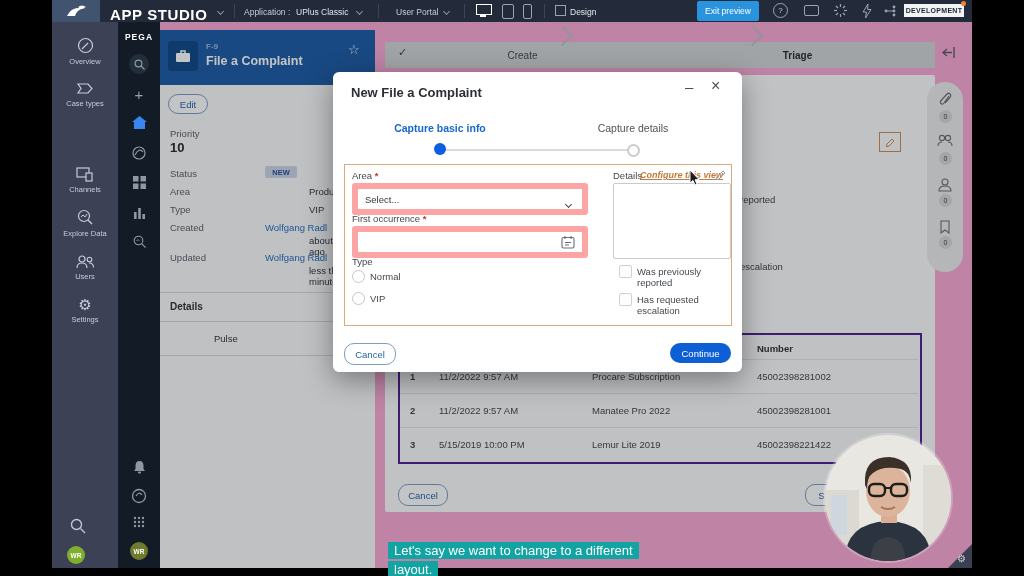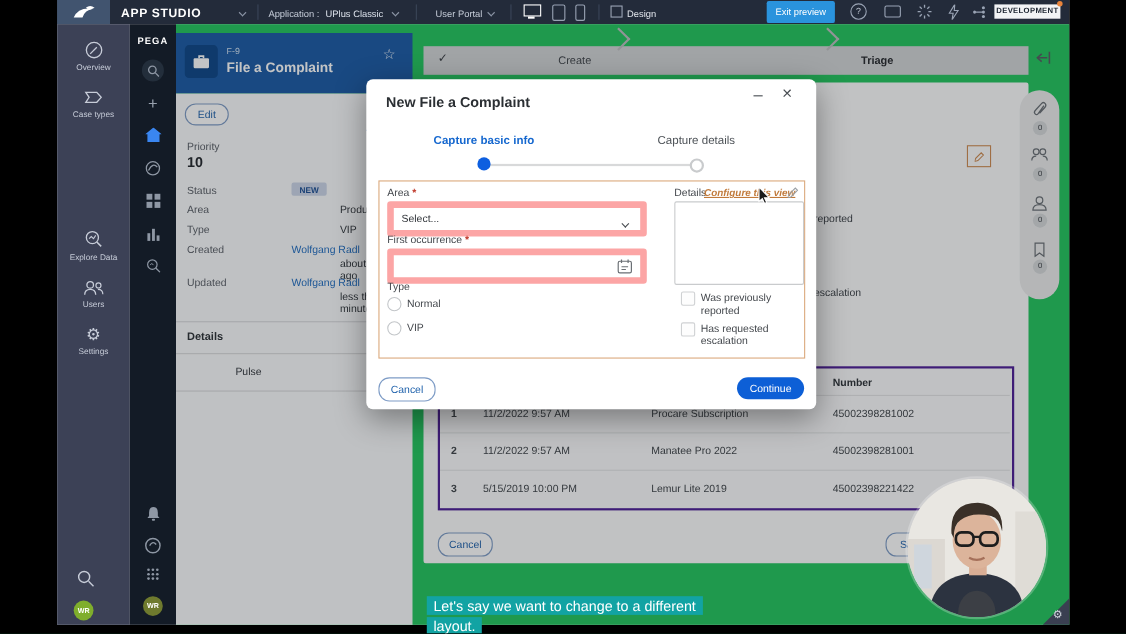--- a/index.html
+++ b/index.html
@@ -4,40 +4,40 @@
 <style>
   html,body{margin:0;padding:0;background:#000;}
   .canvas{position:relative;width:1024px;height:576px;background:#000;overflow:hidden;
           font-family:"Liberation Sans",sans-serif;-webkit-font-smoothing:antialiased;}
   .abs{position:absolute;}
   
   .app{left:52px;top:0;width:920px;height:568px;background:#e7e8e9;}
   
   .topbar{left:0;top:0;width:920px;height:22px;background:#232b3a;color:#c6cdd9;font-size:8.5px;}
   .logo-tile{left:0;top:0;width:48px;height:22px;background:#41546f;display:flex;align-items:center;justify-content:center;}
-  .brand{left:58px;top:6px;font-weight:bold;color:#fff;font-size:11px;letter-spacing:.6px;}
+  .brand{left:58px;top:6px;font-weight:bold;color:#fff;font-size:15px;letter-spacing:.6px;}
   .tb-sep{top:4px;width:1px;height:14px;background:#3a4558;}
   .chev{display:inline-block;width:4px;height:4px;border-right:1.3px solid #8b94a5;border-bottom:1.3px solid #8b94a5;transform:rotate(45deg);vertical-align:2px;}
   .exitbtn{left:645px;top:1px;width:62px;height:20px;background:#2a93dd;color:#fff;font-size:8.5px;
            display:flex;align-items:center;justify-content:center;border-radius:2px;}
   .devbadge{left:852px;top:4px;width:60px;height:13px;background:#f2f3f5;color:#1c2430;font-weight:bold;
             font-size:7px;display:flex;align-items:center;justify-content:center;letter-spacing:.3px;}
   .devdot{left:909px;top:1px;width:5px;height:5px;border-radius:50%;background:#e8833a;}
   .dev-ico{display:inline-block;border:1.2px solid #9aa4b5;}
   
   .appnav{left:0;top:22px;width:66px;height:546px;background:#3c4156;}
   .navitem{left:0;width:66px;height:43px;display:flex;flex-direction:column;align-items:center;justify-content:center;gap:3px;color:#c7ccd8;}
   .navitem span{font-size:7.5px;}
   
   .prail{left:66px;top:22px;width:42px;height:546px;background:#131b26;color:#99a1ad;}
   .prail .ric{left:0;width:42px;display:flex;align-items:center;justify-content:center;}
   .pega-brand{top:10px;color:#fff;font-weight:bold;font-size:8.5px;letter-spacing:1px;}
   .avatar{border-radius:50%;color:#fff;font-weight:bold;font-size:6.5px;display:flex;align-items:center;justify-content:center;}
   
-  .content{left:108px;top:22px;width:812px;height:546px;background:#22c55e;}
+  .content{left:108px;top:22px;width:812px;height:546px;background:#f9a8d4;}
   .content::after{content:"";position:absolute;left:0;top:0;width:812px;height:546px;background:rgba(25,28,32,.26);z-index:5;}
   .casehdr{left:0;top:8px;width:215px;height:55px;background:#1a5aa5;}
   .case-tile{left:8px;top:11px;width:30px;height:30px;background:#0d4587;border-radius:4px;display:flex;align-items:center;justify-content:center;}
   .leftpanel{left:0;top:63px;width:215px;height:483px;background:#fafbfc;}
   .pill{border-radius:10px;font-size:9.5px;display:flex;align-items:center;justify-content:center;}
   .pill.line{border:1px solid #7e9cc6;color:#2163ac;background:#fff;}
   .pill.solid{background:#0d5fd6;color:#fff;}
   .flabel{font-size:9.5px;color:#595e66;}
   .fval{font-size:9.5px;color:#2f343a;padding-left:44px;}
   .flink{font-size:9.5px;color:#1f6cc0;}
@@ -146,20 +146,27 @@
             <line x1="5" y1="12" x2="11" y2="6" stroke="#c7ccd8" stroke-width="1.2"></line>
         </svg>
           <span>Overview</span>
       </div>
       <div class="abs navitem" style="top:51px;">
         <svg width="18" height="15" viewBox="0 0 18 15">
           <path d="M2 3 L12 3 L16 7.5 L12 12 L2 12 L5 7.5 Z" fill="none" stroke="#c7ccd8" stroke-width="1.2"></path>
         </svg>
           <span>Case types</span>
       </div>
+      <div class="abs navitem" style="top:137px;">
+        <svg width="18" height="15" viewBox="0 0 18 15">
+          <rect x="1" y="1" width="12" height="9" fill="none" stroke="#c7ccd8" stroke-width="1.2"></rect>
+          <rect x="10" y="6" width="6" height="8" fill="#3c4156" stroke="#c7ccd8" stroke-width="1.2"></rect>
+        </svg>
+          <span>Channels</span>
+      </div>
       <div class="abs navitem" style="top:180px;">
         <svg width="17" height="17" viewBox="0 0 17 17">
           <circle cx="7" cy="7" r="5.5" fill="none" stroke="#c7ccd8" stroke-width="1.2"></circle>
           <path d="M4 8 L6 6 L8 8 L10 5" fill="none" stroke="#c7ccd8" stroke-width="1"></path>
           <line x1="11" y1="11" x2="15" y2="15" stroke="#c7ccd8" stroke-width="1.4"></line>
         </svg>
           <span>Explore Data</span>
       </div>
       <div class="abs navitem" style="top:224px;">
         <svg width="19" height="14" viewBox="0 0 19 14">

